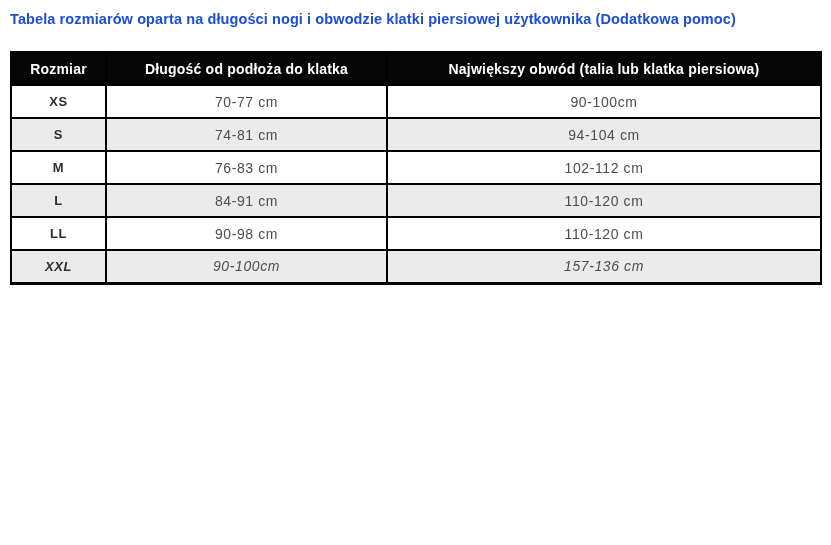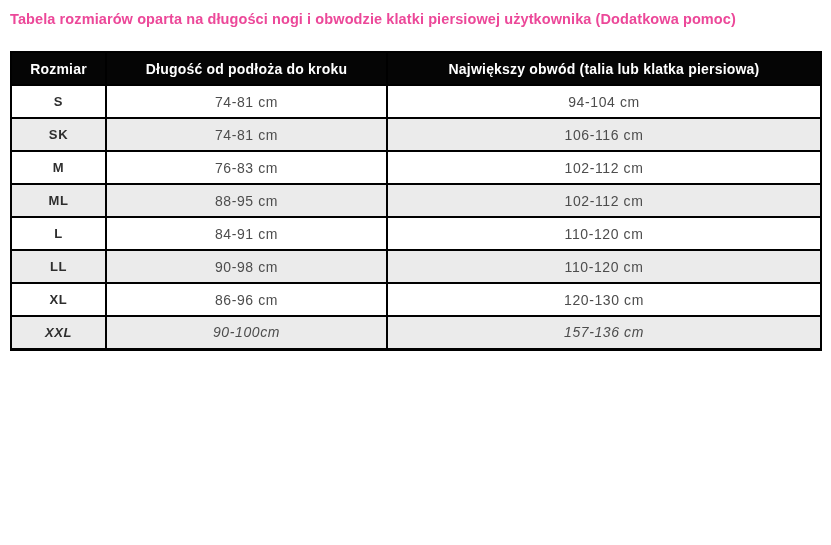--- a/index.html
+++ b/index.html
@@ -9,21 +9,21 @@
     background: #ffffff;
     width: 831px;
     height: 545px;
     font-family: "Liberation Sans", sans-serif;
     overflow: hidden;
   }
   .page-title {
     margin: 10px 0 0 10px;
     font-size: 14.5px;
     font-weight: bold;
-    color: #ec4899;
+    color: #1d4ed8;
     letter-spacing: 0.1px;
     line-height: 18px;
   }
   table.size-table {
     border-collapse: collapse;
     table-layout: fixed;
     width: 810px;
     margin: 23px 0 0 10px;
     border: 2px solid #000000;
   }
@@ -71,59 +71,49 @@
 
 <table class="size-table">
   <colgroup>
     <col class="col-size">
     <col class="col-length">
     <col class="col-girth">
   </colgroup>
   <thead>
     <tr>
       <th>Rozmiar</th>
-      <th>Długość od podłoża do kroku</th>
+      <th>Długość od podłoża do klatka</th>
       <th>Największy obwód (talia lub klatka piersiowa)</th>
     </tr>
   </thead>
   <tbody id="size-table-body">
+      <tr>
+        <td class="size-cell">XS</td>
+        <td class="value-cell">70-77 cm</td>
+        <td class="value-cell">90-100cm</td>
+      </tr>
       <tr>
         <td class="size-cell">S</td>
         <td class="value-cell">74-81 cm</td>
         <td class="value-cell">94-104 cm</td>
       </tr>
       <tr>
-        <td class="size-cell">SK</td>
-        <td class="value-cell">74-81 cm</td>
-        <td class="value-cell">106-116 cm</td>
-      </tr>
-      <tr>
         <td class="size-cell">M</td>
         <td class="value-cell">76-83 cm</td>
-        <td class="value-cell">102-112 cm</td>
-      </tr>
-      <tr>
-        <td class="size-cell">ML</td>
-        <td class="value-cell">88-95 cm</td>
         <td class="value-cell">102-112 cm</td>
       </tr>
       <tr>
         <td class="size-cell">L</td>
         <td class="value-cell">84-91 cm</td>
         <td class="value-cell">110-120 cm</td>
       </tr>
       <tr>
         <td class="size-cell">LL</td>
         <td class="value-cell">90-98 cm</td>
         <td class="value-cell">110-120 cm</td>
       </tr>
       <tr>
-        <td class="size-cell">XL</td>
-        <td class="value-cell">86-96 cm</td>
-        <td class="value-cell">120-130 cm</td>
-      </tr>
-      <tr>
         <td class="size-cell">XXL</td>
         <td class="value-cell">90-100cm</td>
         <td class="value-cell">157-136 cm</td>
       </tr>
     </tbody>
 </table>
 
 </body></html>

